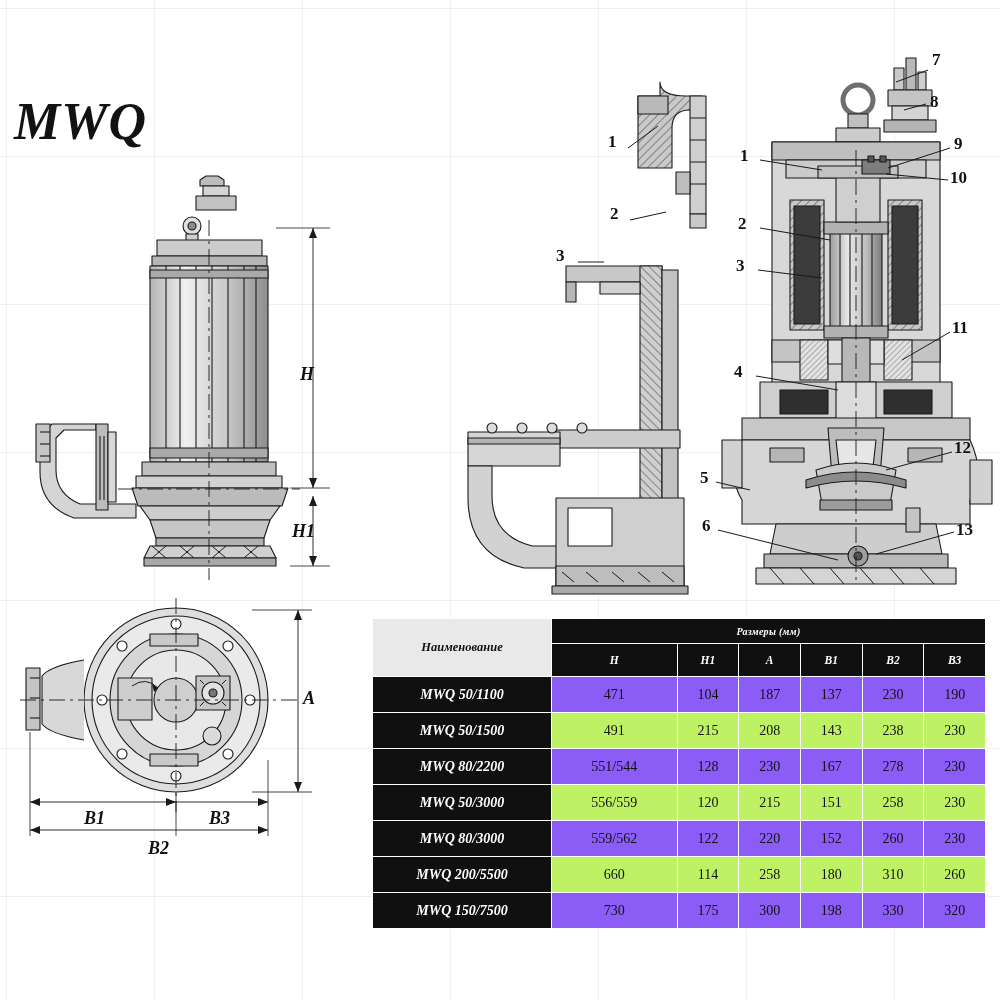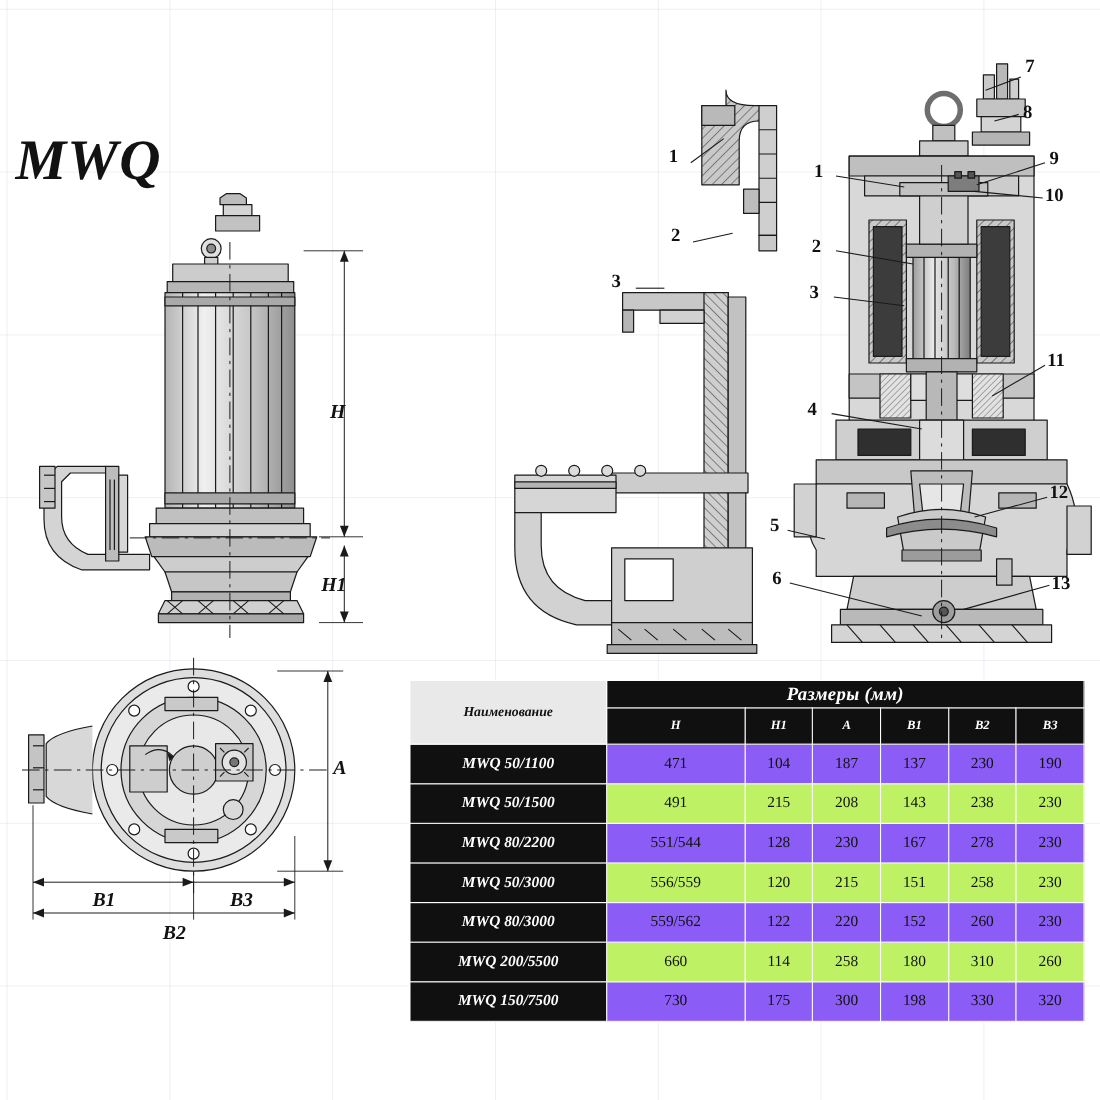--- a/index.html
+++ b/index.html
@@ -36,21 +36,20 @@
   .brand {
     position: absolute;
     left: 14px;
     top: 92px;
     font-family: "Liberation Serif", serif;
     font-style: italic;
     font-weight: bold;
     font-size: 52px;
     letter-spacing: 1px;
     color: #121212;
-    margin-top: 25px;
   }
 
   .callout {
     position: absolute;
     font-family: "Liberation Serif", serif;
     font-weight: bold;
     font-size: 17px;
     color: #111;
   }
 
@@ -85,21 +84,21 @@
   .spec-table th, .spec-table td {
     border: 1px solid #ffffff;
     text-align: center;
     vertical-align: middle;
   }
   .spec-table .hdr-dark {
     background: #101010;
     color: #ffffff;
     font-weight: bold;
     font-style: italic;
-    font-size: 17px;
+    font-size: 10px;
     height: 22px;
     letter-spacing: .3px;
   }
   .spec-table .hdr-name {
     background: #e9e9e9;
     color: #111;
     font-weight: bold;
     font-style: italic;
     font-size: 12.5px;
     width: 176px;

